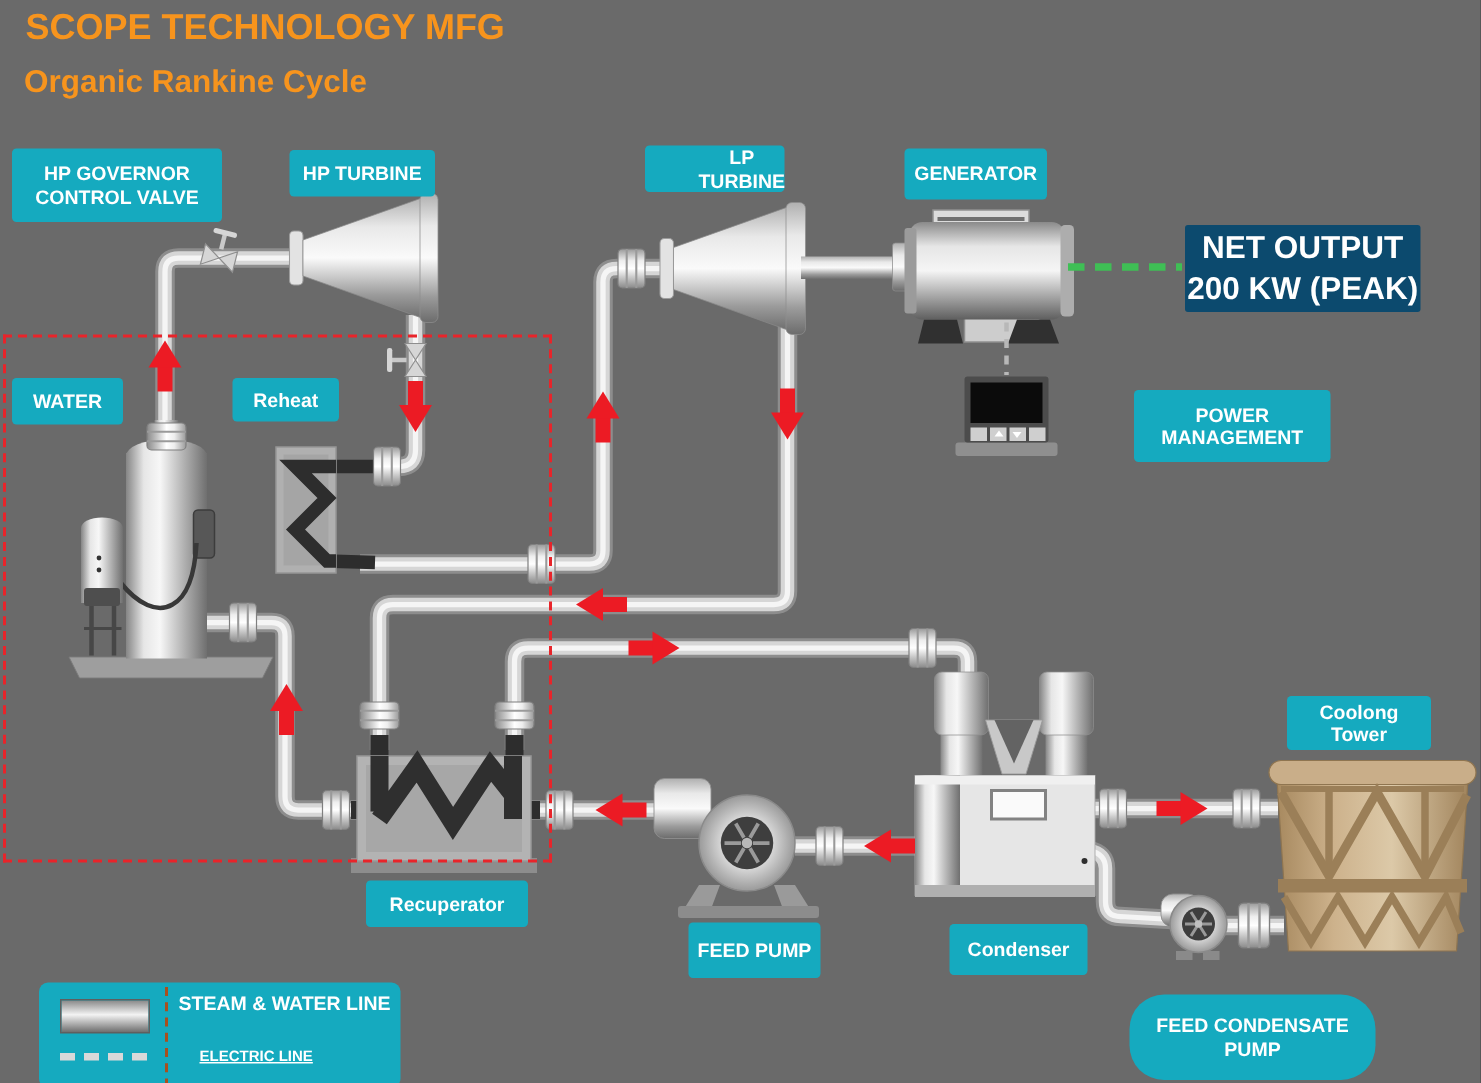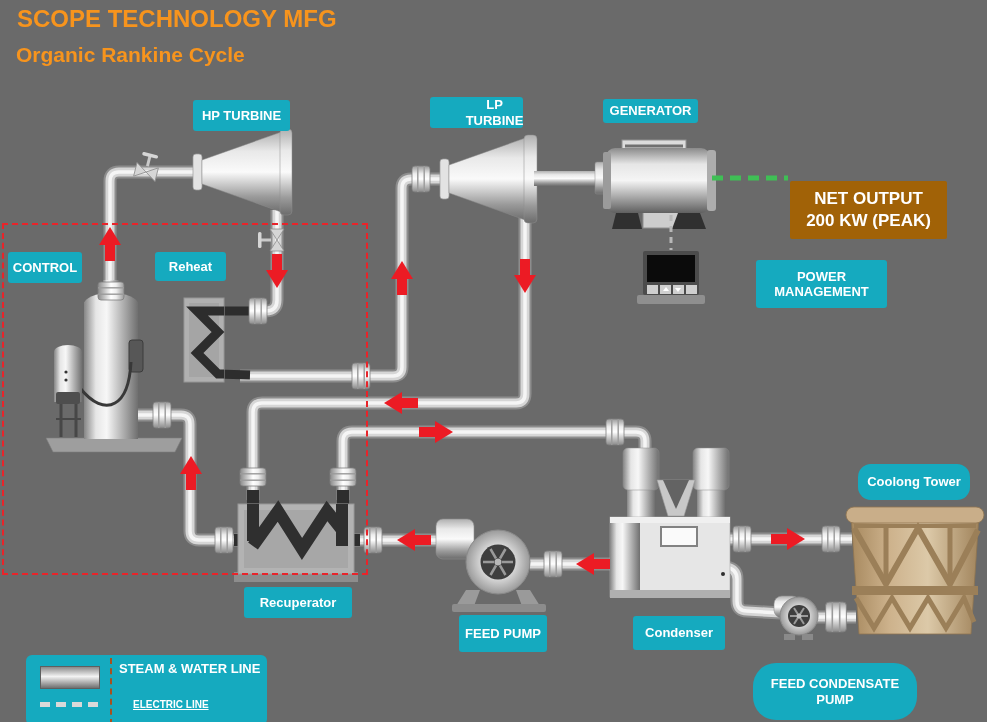--- a/index.html
+++ b/index.html
@@ -13,23 +13,23 @@
   .dark{fill:none;stroke:#2d2d2d;stroke-width:9;}
   .zig{fill:none;stroke:#2f2f2f;stroke-width:12;}
   .truss{fill:none;stroke:#9b7f58;}
   .redbox{position:absolute;left:2px;top:223px;width:362px;height:348px;
           border:2px dashed #E8242A;z-index:2;}
   .ttl1{position:absolute;left:17px;top:5px;font-size:24px;font-weight:bold;color:#F7941D;z-index:3;}
   .ttl2{position:absolute;left:16px;top:43px;font-size:21px;font-weight:bold;color:#F7941D;z-index:3;}
   .lbl{position:absolute;background:#15AABF;color:#fff;font-weight:bold;font-size:13px;
        line-height:1.18;display:flex;align-items:center;justify-content:center;text-align:center;
        border-radius:3px;z-index:3;padding:2px 4px;box-sizing:border-box;}
-  .net{position:absolute;left:790px;top:150px;width:157px;height:58px;background:#a16207;
-       color:#fff;font-weight:bold;font-size:17px;line-height:1.3;display:flex;flex-direction:column;
-       align-items:center;justify-content:center;z-index:3;border-radius:2px;margin-top:31px;}
+  .net{position:absolute;left:790px;top:150px;width:157px;height:58px;background:#0c4a6e;
+       color:#fff;font-weight:bold;font-size:21px;line-height:1.3;display:flex;flex-direction:column;
+       align-items:center;justify-content:center;z-index:3;border-radius:2px;}
   .legend{position:absolute;left:26px;top:655px;width:241px;height:70px;background:#15AABF;
           border-radius:6px;z-index:3;}
   .lg-pipe{position:absolute;left:14px;top:11px;width:58px;height:21px;
            background:linear-gradient(#8a8a8a,#f3f3f3 45%,#6f6f6f);border:1px solid #5f5f5f;}
   .lg-dash{position:absolute;left:14px;top:47px;width:58px;height:0;border-top:5px dashed #d9d9d9;}
   .lg-div{position:absolute;left:84px;top:3px;height:67px;width:0;border-left:2px dashed #A8501E;}
   .lg-t1{position:absolute;left:93px;top:6px;width:142px;color:#fff;font-weight:bold;
          font-size:13px;line-height:1.25;}
   .lg-t2{position:absolute;left:107px;top:44px;width:142px;color:#fff;font-weight:bold;
          font-size:10px;line-height:1.25;text-decoration:underline;}
@@ -307,30 +307,31 @@
     <use href="#arw" transform="translate(592,564) rotate(180)"></use>
     <use href="#arw" transform="translate(789,539)"></use>
   </g>
 </svg>
 
 <div class="redbox"></div>
 
 <div class="ttl1">SCOPE TECHNOLOGY MFG</div>
 <div class="ttl2">Organic Rankine Cycle</div>
 
+<div class="lbl" style="left:8px;top:99px;width:140px;height:49px;">HP GOVERNOR CONTROL VALVE</div>
 <div class="lbl" style="left:193px;top:100px;width:97px;height:31px;">HP TURBINE</div>
 <div class="lbl" style="left:430px;top:97px;width:93px;height:31px;padding-left:40px;">LP TURBINE</div>
-<div class="lbl" style="left:603px;top:99px;width:95px;height:24px;">GENERATOR</div>
-<div class="lbl" style="left:8px;top:252px;width:74px;height:31px;">CONTROL</div>
+<div class="lbl" style="left:603px;top:99px;width:95px;height:34px;">GENERATOR</div>
+<div class="lbl" style="left:8px;top:252px;width:74px;height:31px;">WATER</div>
 <div class="lbl" style="left:155px;top:252px;width:71px;height:29px;">Reheat</div>
 <div class="lbl" style="left:756px;top:260px;width:131px;height:48px;">POWER MANAGEMENT</div>
 <div class="lbl" style="left:244px;top:587px;width:108px;height:31px;">Recuperator</div>
 <div class="lbl" style="left:459px;top:615px;width:88px;height:37px;">FEED PUMP</div>
 <div class="lbl" style="left:633px;top:616px;width:92px;height:34px;">Condenser</div>
-<div class="lbl" style="left:858px;top:464px;width:112px;height:36px;border-radius:13px;">Coolong Tower</div>
+<div class="lbl" style="left:858px;top:464px;width:96px;height:36px;">Coolong Tower</div>
 <div class="lbl" style="left:753px;top:663px;width:164px;height:57px;border-radius:23px;">FEED CONDENSATE PUMP</div>
 
 <div class="net">
   <span>NET OUTPUT</span>
   <span>200 KW (PEAK)</span>
 </div>
 
 <div class="legend">
   <div class="lg-pipe"></div>
   <div class="lg-dash"></div>

